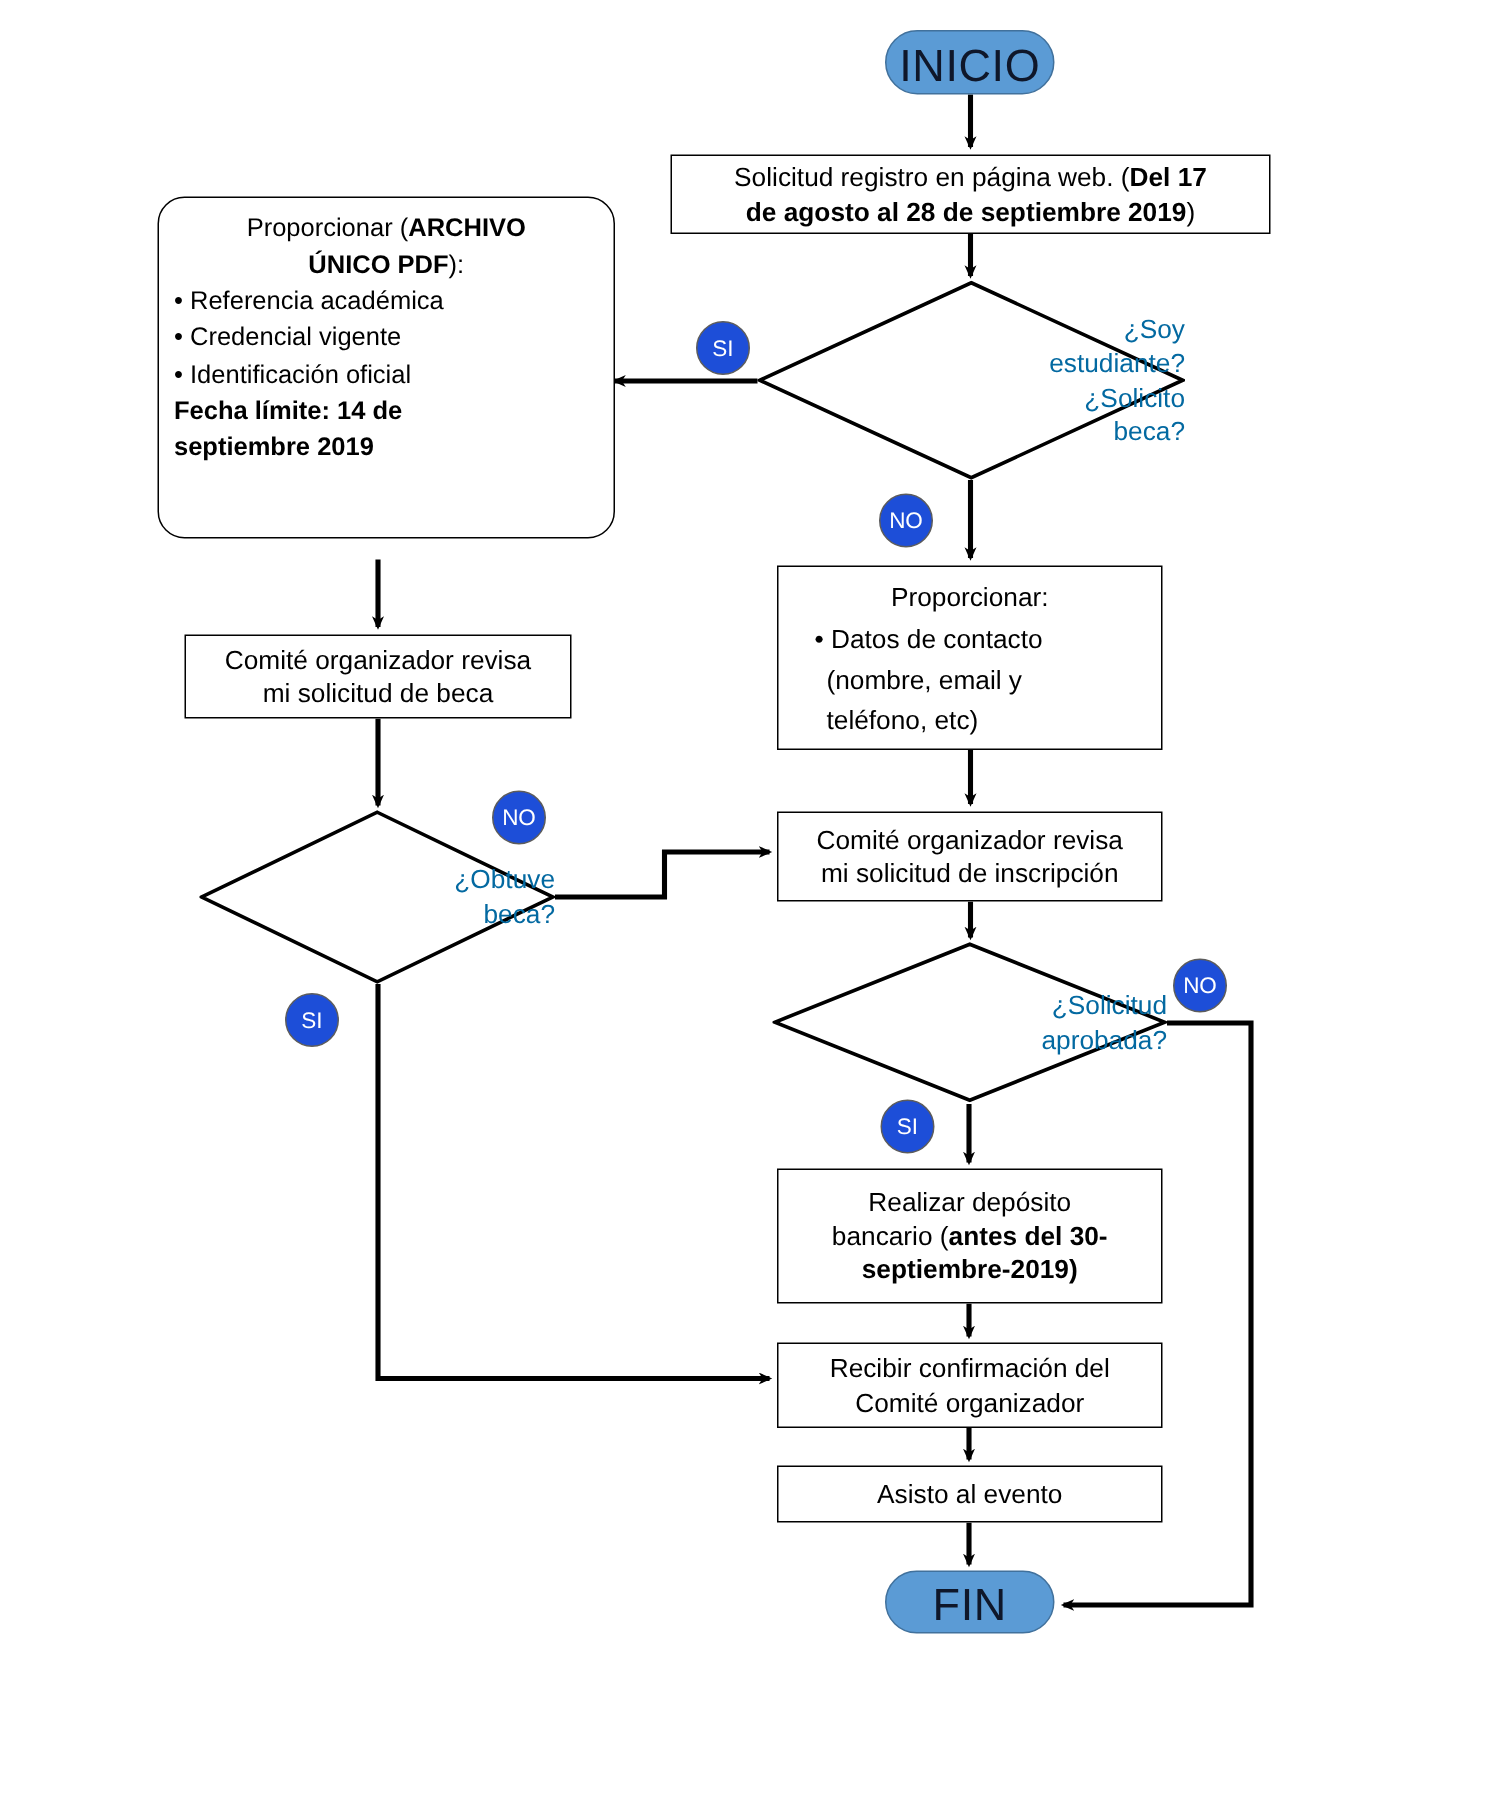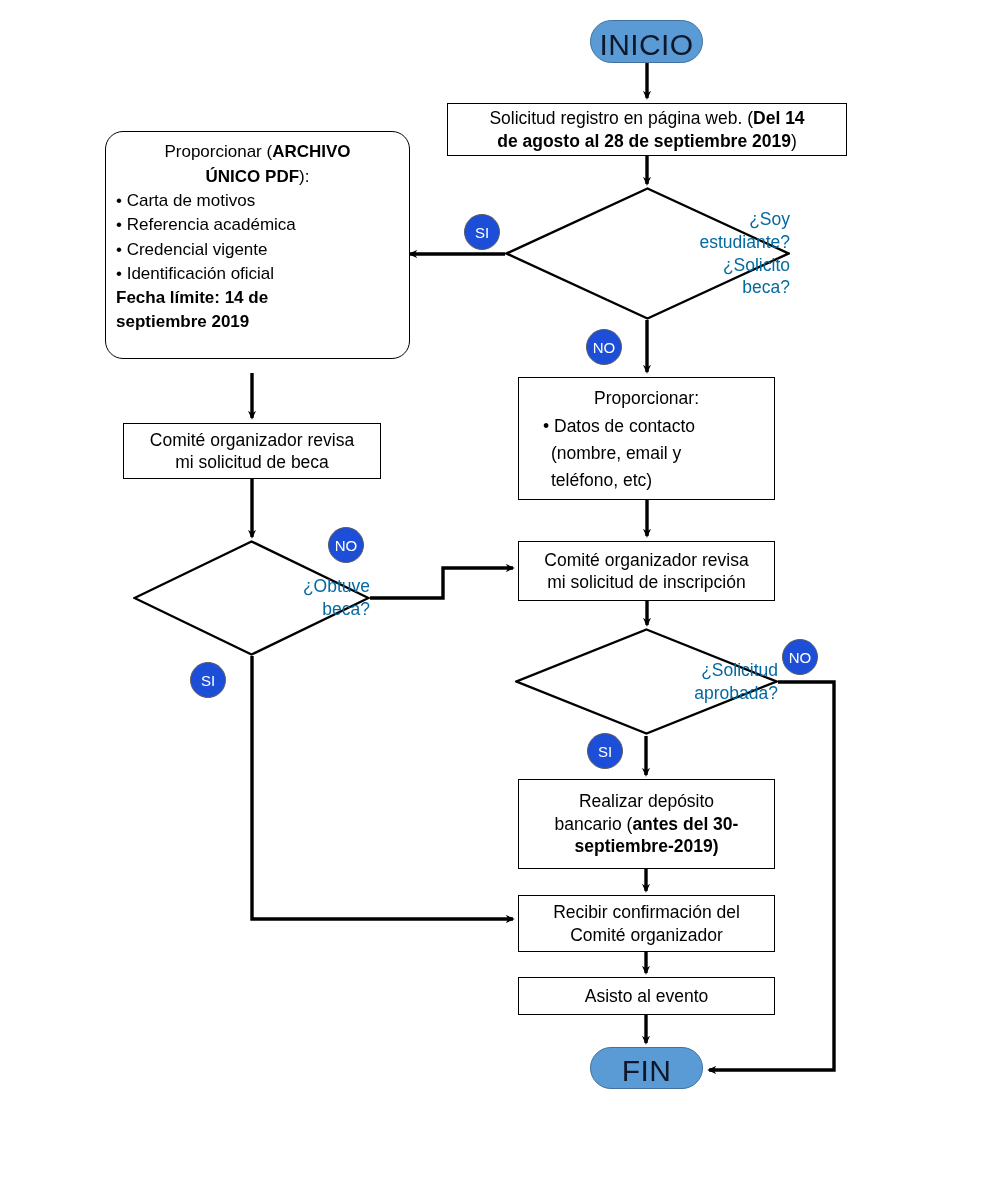--- a/index.html
+++ b/index.html
@@ -141,21 +141,21 @@
       <path d="M646,952 L646,973"></path>
       <path d="M646,1015 L646,1043"></path>
     </g>
   </svg>
 
   <div class="node terminal" style="left:590px; top:20px; width:113px; height:43px;">
     <span>INICIO</span>
   </div>
 
   <div class="node proc" style="left:447px; top:103px; width:400px; height:53px;">
-    <span class="ln"><span>Solicitud registro en página web.   (</span><b>Del 14</b></span>
+    <span class="ln"><span>Solicitud registro en página web.   (</span><b>Del 17</b></span>
     <span class="ln"><b>de agosto al 28 de septiembre 2019</b><span>)</span></span>
   </div>
 
   <div class="diamond" style="left:505px; top:187px; width:285px; height:133px;">
     <svg class="dshape" viewBox="0 0 285 133" preserveAspectRatio="none">
       <polygon points="142.5,1.5 283.5,66.5 142.5,131.5 1.5,66.5" fill="#ffffff" stroke="#000000" stroke-width="2.4"></polygon>
     </svg>
     <div class="dtext">
       <span>¿Soy</span>
       <span>estudiante?</span>
@@ -167,21 +167,20 @@
   <div class="badge" style="left:464px; top:214px;">
     <span>SI</span>
   </div>
   <div class="badge" style="left:586px; top:329px;">
     <span>NO</span>
   </div>
 
   <div class="node proc listbox" style="left:105px; top:131px; width:305px; height:228px; font-size:17px;border-radius:18px;">
     <span class="hdr"><span>Proporcionar (</span><b>ARCHIVO</b></span>
     <span class="hdr"><b>ÚNICO PDF</b><span>):</span></span>
-    <span class="bul">• Carta de motivos</span>
     <span class="bul">• Referencia académica</span>
     <span class="bul">• Credencial vigente</span>
     <span class="bul">• Identificación oficial</span>
     <span class="bold-ln">Fecha límite: 14 de</span>
     <span class="bold-ln">septiembre 2019</span>
   </div>
 
   <div class="node proc" style="left:123px; top:423px; width:258px; height:56px;">
     <span class="ln">Comité organizador revisa</span>
     <span class="ln">mi solicitud de beca</span>

